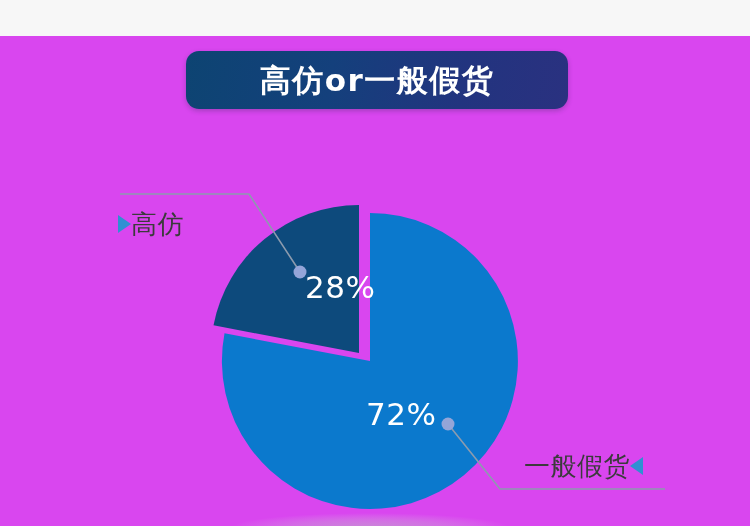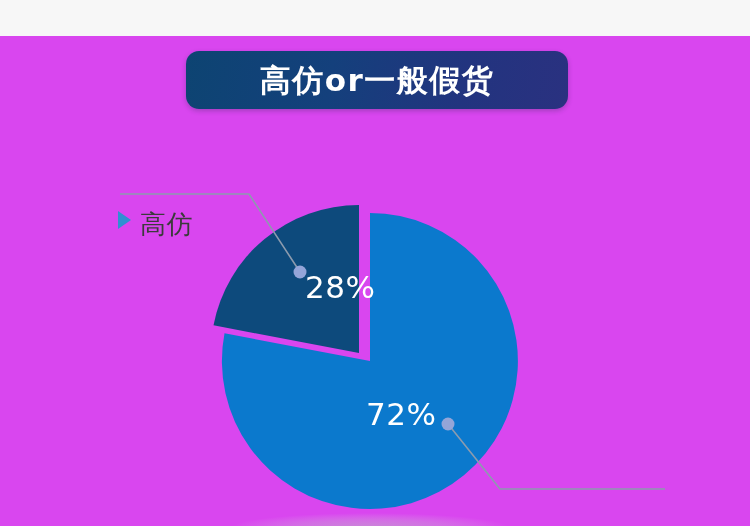--- a/index.html
+++ b/index.html
@@ -59,21 +59,21 @@
     position: absolute;
     left: 0;
     top: 0;
     display: block;
   }
 
   
   .callout {
     position: absolute;
     display: flex;
-    gap: 9px;
+    align-items: center;
     white-space: nowrap;
   }
   .callout-text {
     font-size: 26px;
     color: #3b3b3b;
     line-height: 1;
     font-family: "DejaVu Sans", "Liberation Sans", sans-serif;
     letter-spacing: 0.5px;
   }
   .tri {
@@ -169,14 +169,18 @@
     <div id="value-dark" class="slice-value">28%</div>
 
     <div id="value-light" class="slice-value">72%</div>
   </div>
 
   <div id="callout-left" class="callout">
     <span class="tri tri-right"></span>
     <span class="callout-text">高仿</span>
   </div>
 
+  <div id="callout-right" class="callout">
+    <span class="callout-text">一般假货</span>
+    <span class="tri tri-left"></span>
+  </div>
 
 </div>
 
 </body></html>

